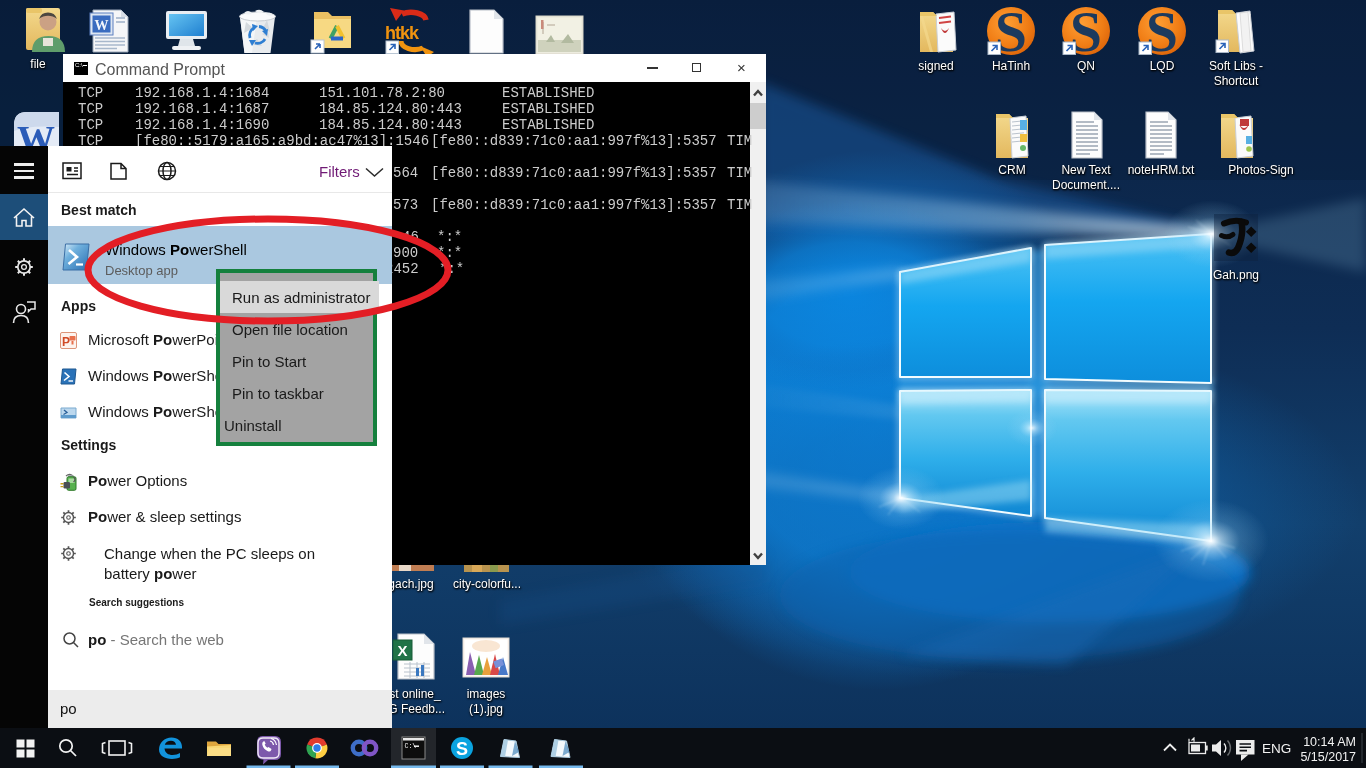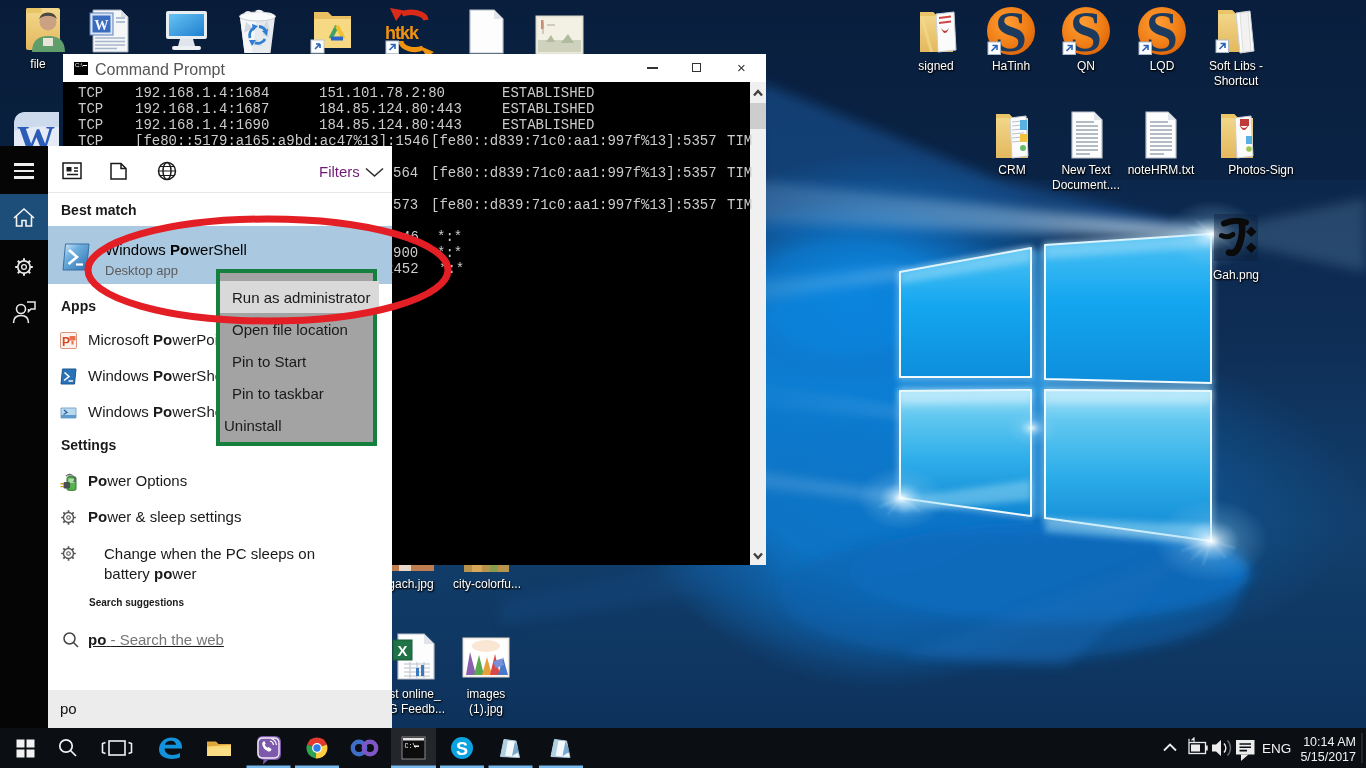--- a/index.html
+++ b/index.html
@@ -533,21 +533,21 @@
       <circle cx="8.5" cy="8.5" r="1.8" stroke-width="1.1"></circle>
       <path d="M8.5 1.2 V3.4 M8.5 13.6 V15.8 M1.2 8.5 H3.4 M13.6 8.5 H15.8 M3.3 3.3 L4.9 4.9 M12.1 12.1 L13.7 13.7 M3.3 13.7 L4.9 12.1 M12.1 4.9 L13.7 3.3" stroke-width="1.7"></path>
     </g>
   </svg>
   <div class="abs" style="left:56px;top:398px;font-size:15px;line-height:20px;">Change when the PC sleeps on<br>battery <b>po</b>wer</div>
   <div class="abs" style="left:13px;top:451px;font-size:10px;font-weight:bold;margin-left:28px;">Search suggestions</div>
   <svg class="abs" width="18" height="18" viewBox="0 0 18 18" style="left:14px;top:485px;">
     <circle cx="7.5" cy="7.5" r="5.5" fill="none" stroke="#444" stroke-width="1.5"></circle>
     <path d="M11.5 11.5 L16 16" stroke="#444" stroke-width="1.5"></path>
   </svg>
-  <div class="abs" style="left:40px;top:485px;font-size:15px;text-decoration:underline;"><b>po</b> <span style="color:#767676">- Search the web</span></div>
+  <div class="abs" style="left:40px;top:485px;font-size:15px;"><b>po</b> <span style="color:#767676">- Search the web</span></div>
   <div class="abs" style="left:0;top:544px;width:344px;height:38px;background:#ececec;"></div>
   <div class="abs" style="left:12px;top:554px;font-size:15px;color:#111;">po</div>
 </div>
 
 <div class="abs" id="ctxmenu" style="left:216px;top:269px;width:161px;height:177px;background:#a3a3a3;border:4px solid #15803d;font-size:15px;color:#1a1a1a;">
   <div class="abs" style="left:0;top:8px;width:159px;height:32px;background:#d9d9d9;"></div>
   <div class="abs" style="left:12px;top:16px;">Run as administrator</div>
   <div class="abs" style="left:12px;top:48px;">Open file location</div>
   <div class="abs" style="left:12px;top:80px;">Pin to Start</div>
   <div class="abs" style="left:12px;top:112px;">Pin to taskbar</div>

